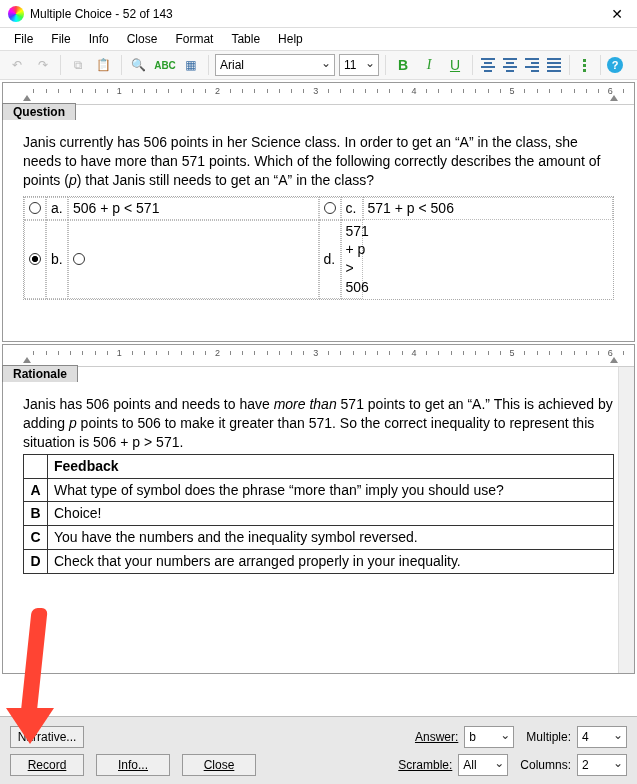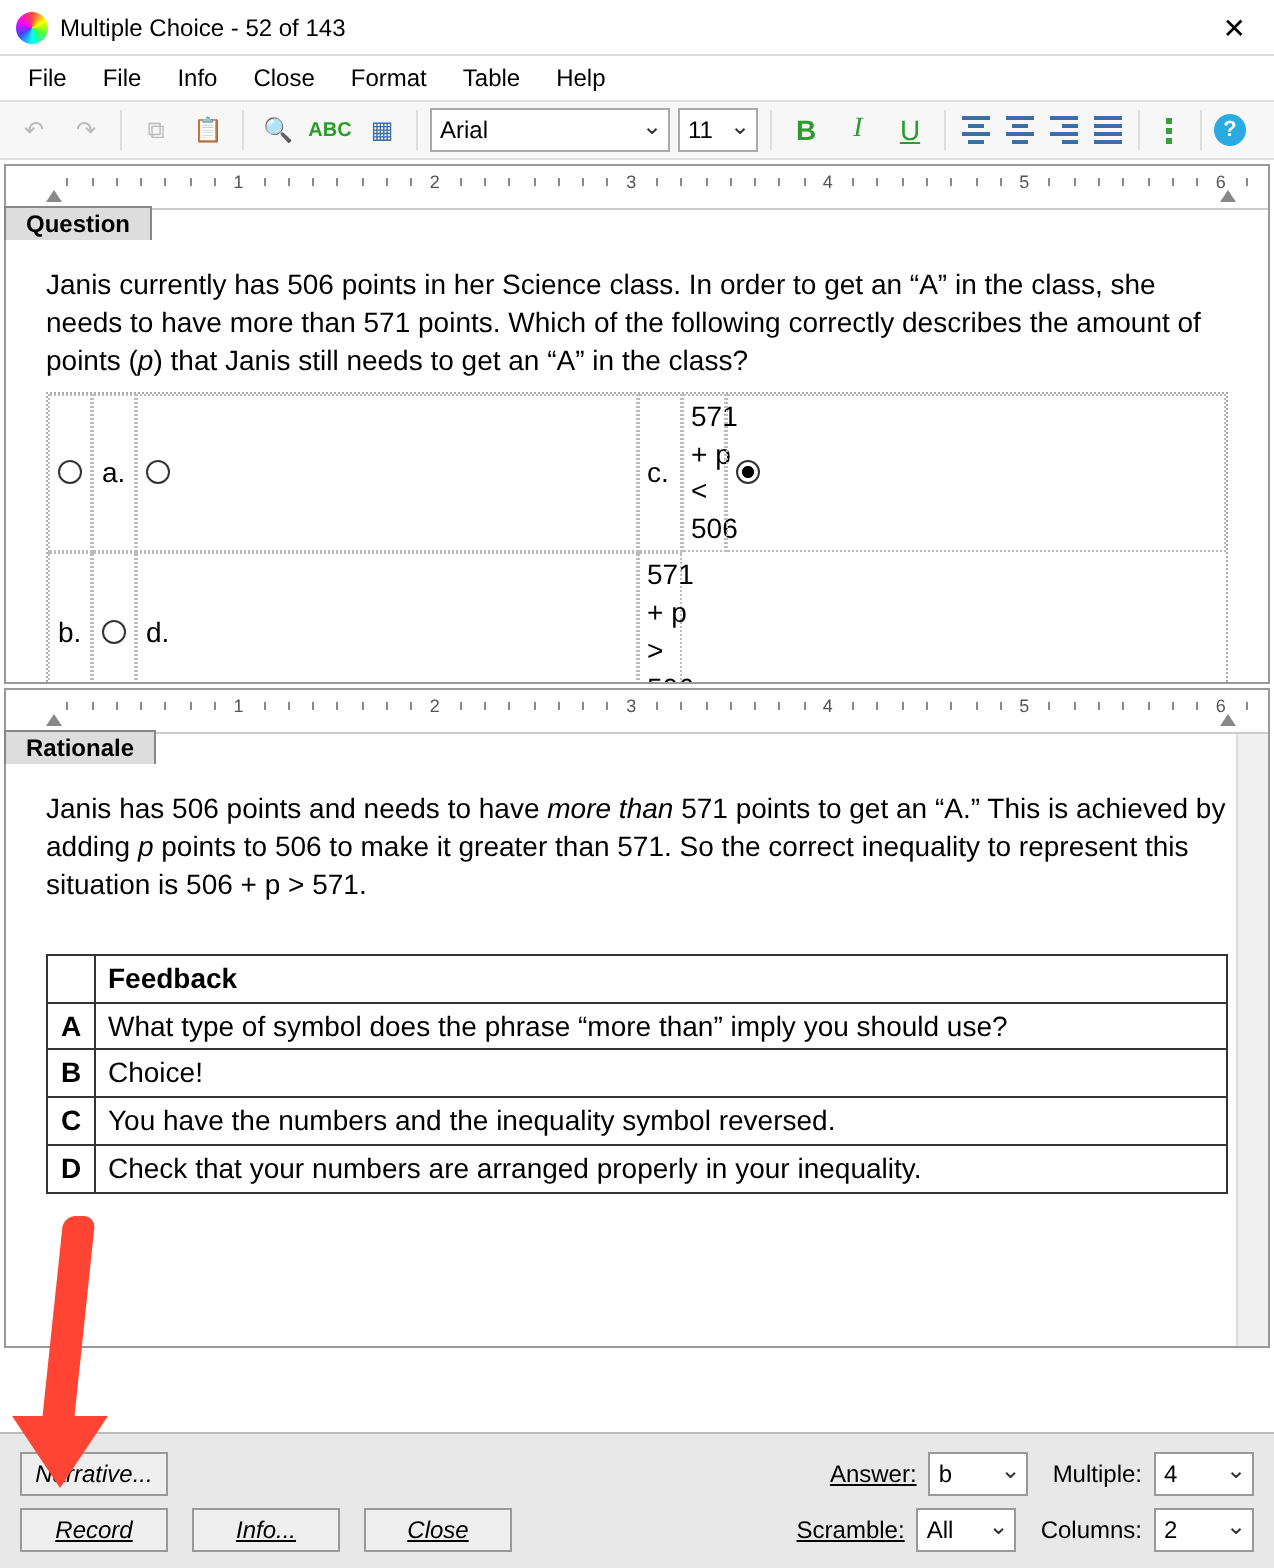--- a/index.html
+++ b/index.html
@@ -37,28 +37,28 @@
   .ruler .tick { position: absolute; top: 6px; width: 1px; height: 4px; background: #888; }
   .ruler .num { position: absolute; top: 3px; transform: translateX(-50%); }
   .ruler .marker { position:absolute; top:12px; width:0;height:0;border-left:4px solid transparent;border-right:4px solid transparent;border-bottom:6px solid #888; }
   .tab { position: absolute; top: 20px; left: -1px; background: #ddd; border: 1px solid #888; border-bottom: none; padding: 1px 10px; font-weight: bold; font-size: 12px; z-index: 2; }
   .doc { padding: 28px 20px 8px 20px; height: calc(100% - 22px); overflow: hidden; font-size: 14px; line-height: 1.35; font-family: Arial, sans-serif; }
   .qtext { margin-bottom: 6px; }
   .answer-grid { display: grid; grid-template-columns: 22px 22px 1fr 22px 22px 1fr; border: 1px dotted #aaa; font-size: 14px; }
   .answer-grid > div { border: 1px dotted #bbb; padding: 1px 4px; display: flex; align-items: center; min-height: 20px; }
   .answer-grid .radio::before { content: ""; width: 10px; height: 10px; border: 1px solid #333; border-radius: 50%; display: inline-block; }
   .answer-grid .radio.sel::before { background: radial-gradient(#000 40%, #fff 45%); }
-  .rationale-text { margin-bottom: 25px; }
+  .rationale-text { margin-bottom: 2px; }
   .fb-table { width: 100%; border-collapse: collapse; font-size: 14px; }
   .fb-table td { border: 1px solid #333; padding: 2px 6px; }
   .fb-table .lab { width: 24px; font-weight: bold; text-align: center; }
   .fb-table .hdr { font-weight: bold; }
   .bottom-bar { position: absolute; bottom: 0; left: 0; right: 0; background: #e8e8e8; border-top: 1px solid #bbb; padding: 6px 10px; height: 68px; }
   .bb-row { display: flex; align-items: center; gap: 12px; height: 28px; }
-  .win-btn { width: 74px; height: 22px; border: 1px solid #999; background: #efefef; font-size: 12px; cursor: pointer; font-style: italic; }
+  .win-btn { width: 74px; height: 22px; border: 1px solid #999; background: #efefef; font-size: 12px; cursor: pointer; }
   .bb-sel { height: 22px; border: 1px solid #999; background: #fff; font-size: 12px; padding: 1px 18px 1px 4px; appearance: none; }
   .bb-pair { display:flex; gap:6px; align-items:center; }
   .arrow { position: absolute; left: 6px; bottom: 40px; width: 50px; height: 140px; pointer-events:none; z-index: 10; }
   .arrow .shaft { position:absolute; left:20px; bottom:26px; width:16px; height:110px; background:#f43; transform: skewX(-6deg); border-radius:6px;}
   .arrow .head { position:absolute; left:0; bottom:0; width:0;height:0;border-left:24px solid transparent;border-right:24px solid transparent;border-top:36px solid #f43; }
   .ital { font-style: italic; }
   .scroll-track { position:absolute; right:0; top:22px; bottom:0; width:16px; background:#f0f0f0; border-left:1px solid #ddd; }
   .under { text-decoration: underline; }
 </style>
 </head>
@@ -205,20 +205,23 @@
       </div>
     </div>
   <div class="tab">Question</div>
   <div class="doc">
     <div class="qtext">
       <span>Janis currently has 506 points in her Science class. In order to get an “A” in the class, she needs to have more than 571 points. Which of the following correctly describes the amount of points (</span><span class="ital">p</span><span>) that Janis still needs to get an “A” in the class?</span>
     </div>
     <div class="answer-grid">
       <div class="radio"></div>
         <div>a.</div>
+        <div>
+          <span>506 + p &lt; 571</span>
+        </div>
       <div class="radio"></div>
         <div>c.</div>
         <div>
           <span>571 + p &lt; 506</span>
         </div>
       <div class="radio sel"></div>
         <div>b.</div>
       <div class="radio"></div>
         <div>d.</div>
         <div>

